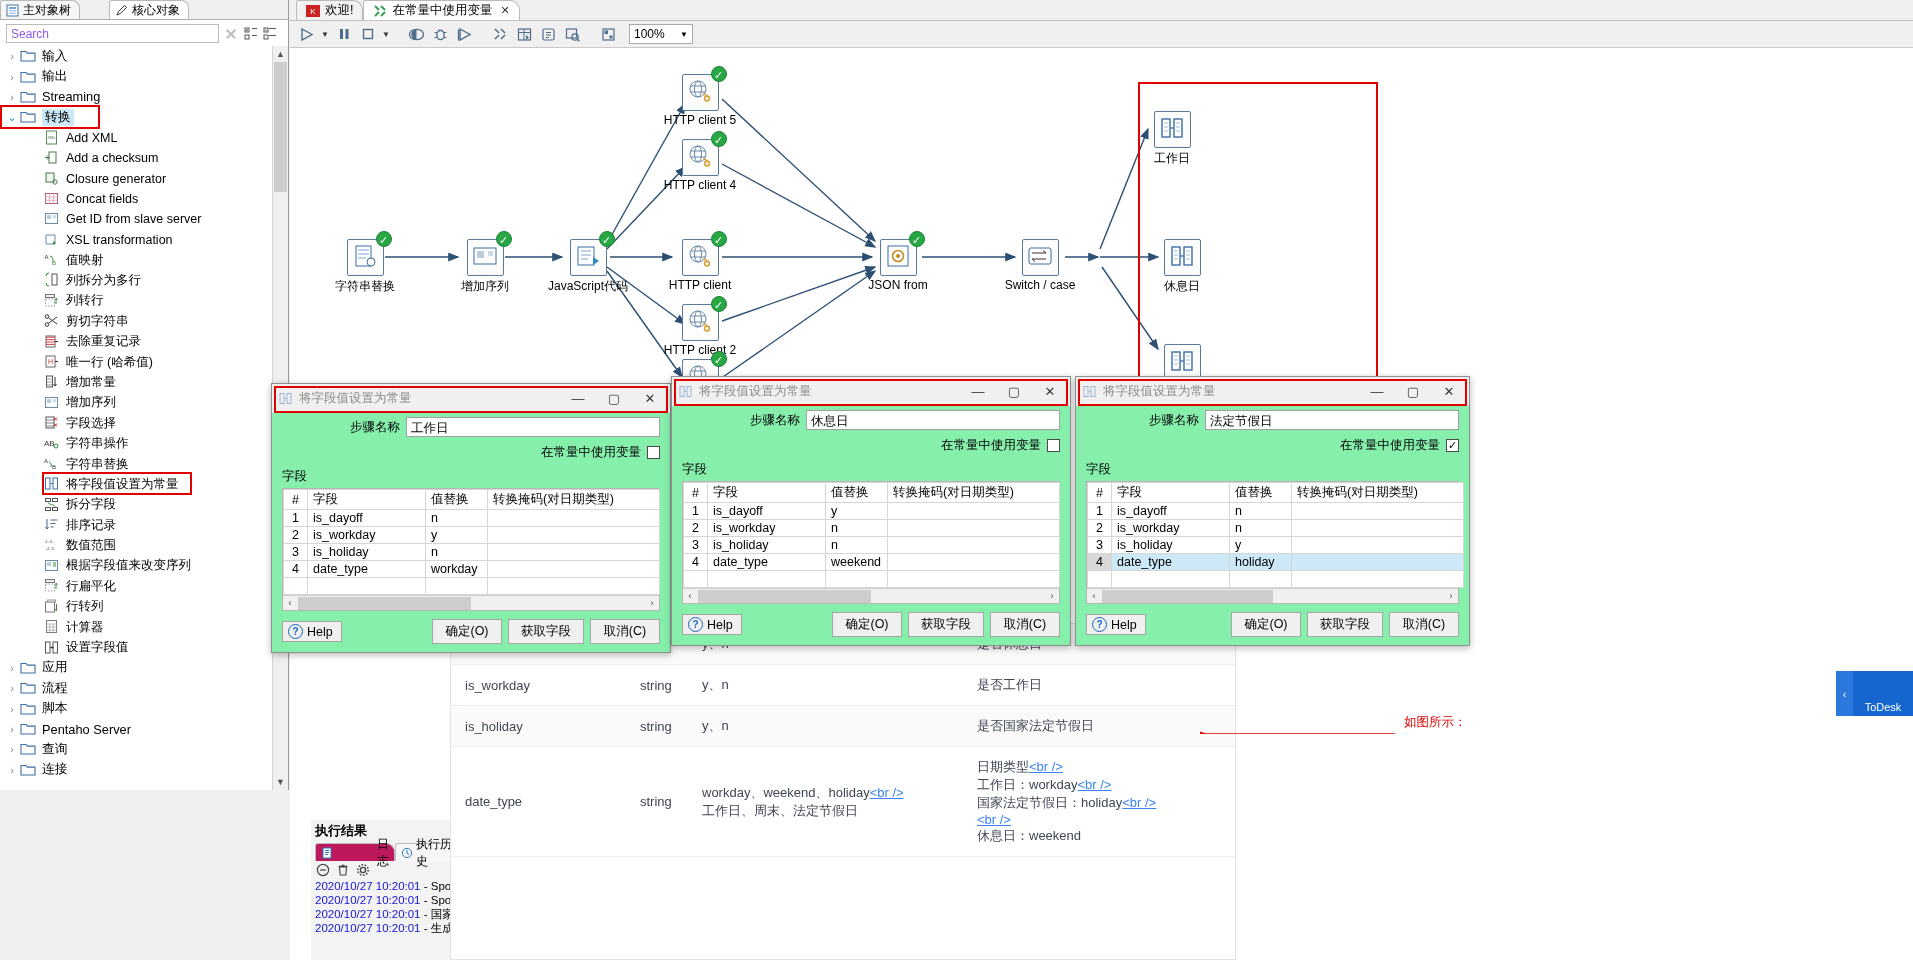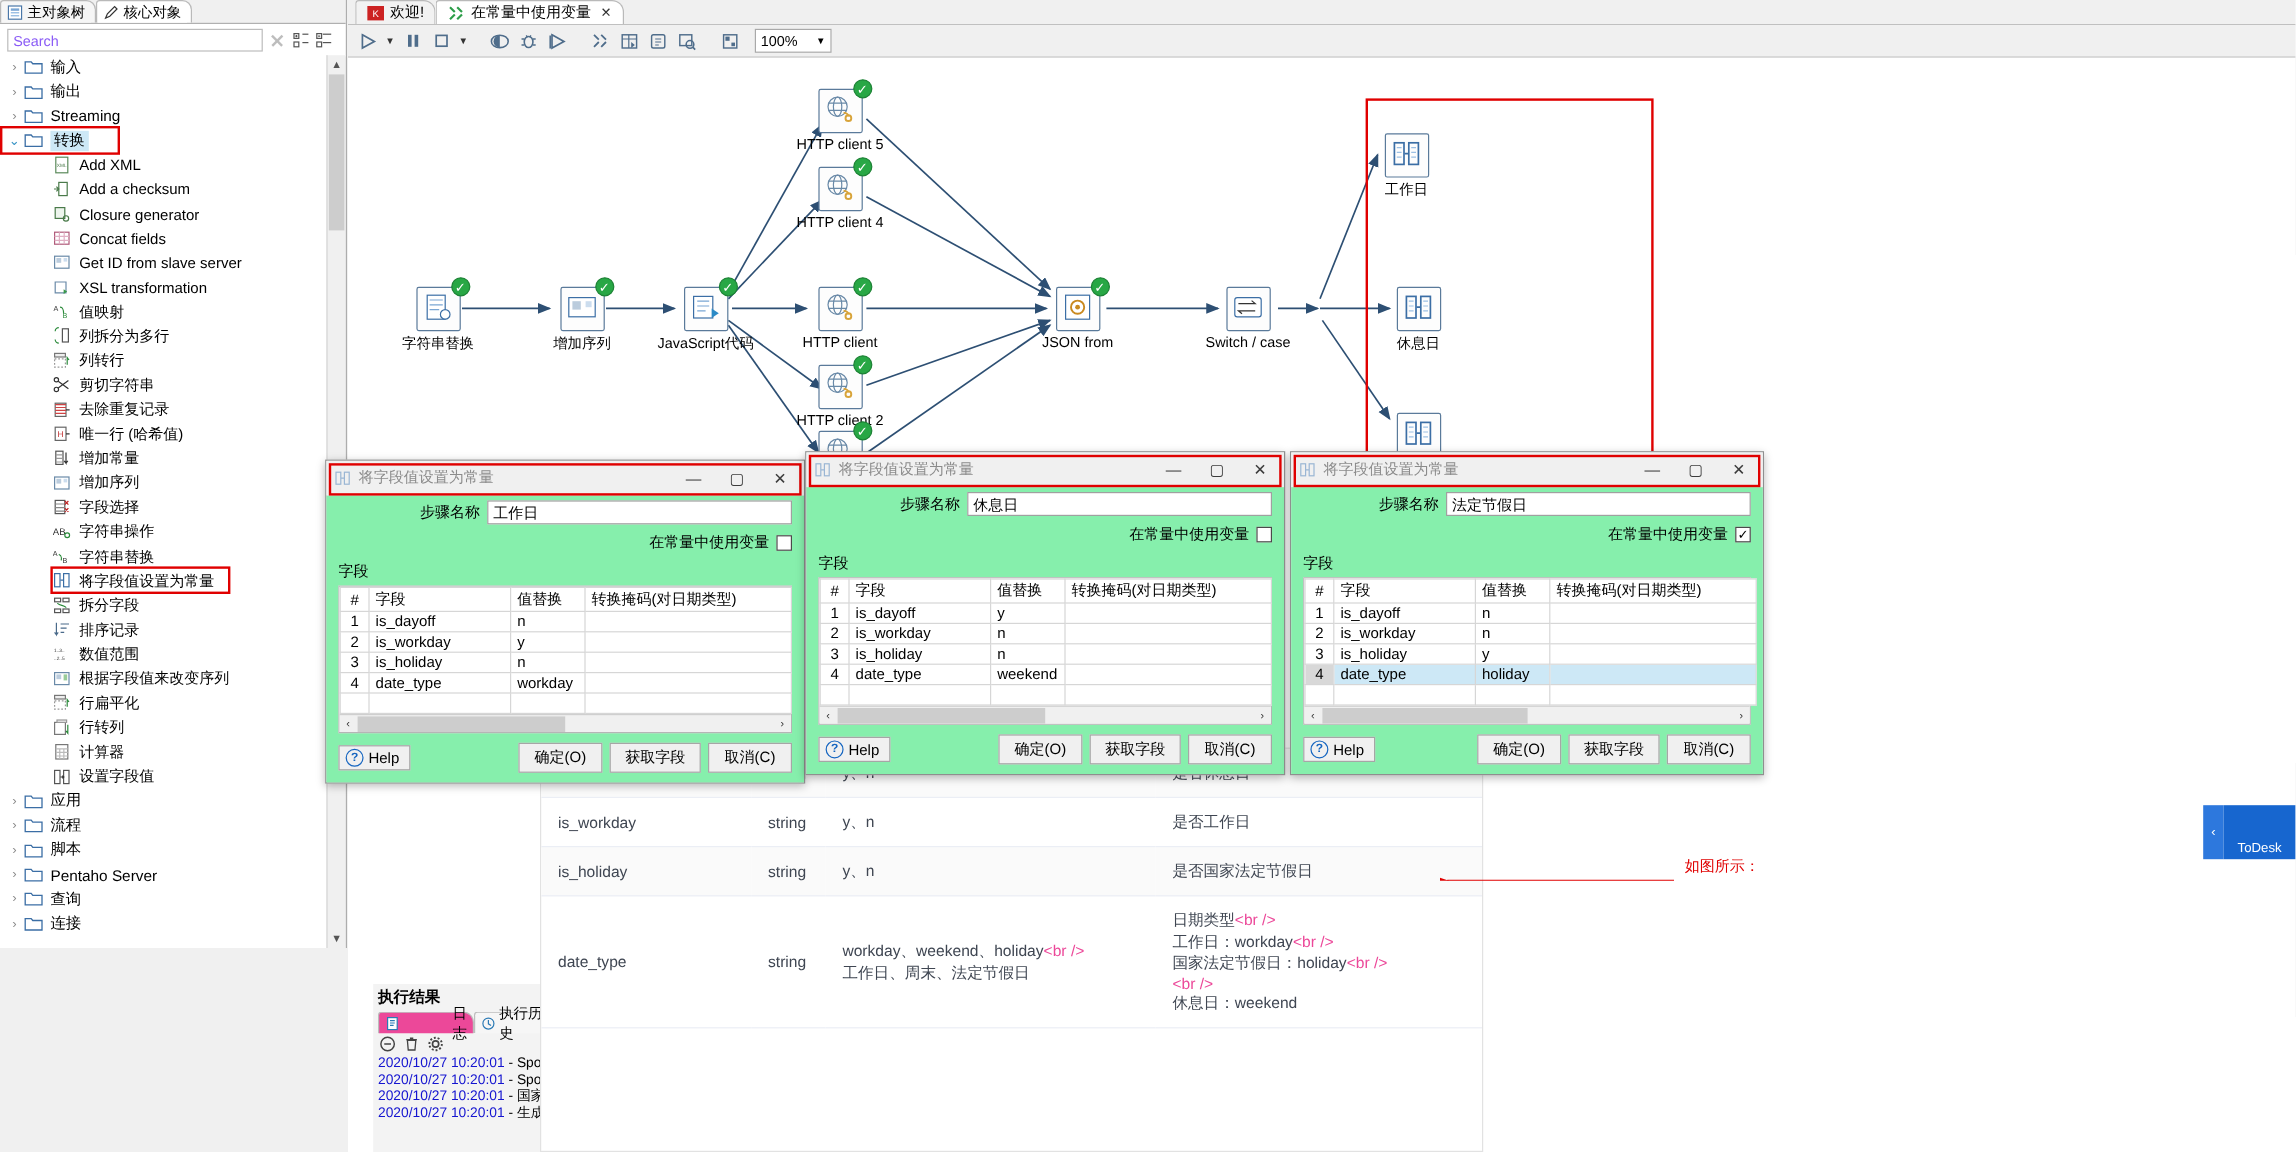--- a/index.html
+++ b/index.html
@@ -6,21 +6,21 @@
   html, body { margin:0; padding:0; }
   body {
     width:1913px; height:960px; overflow:hidden;
     font-family:"Liberation Sans","DejaVu Sans",sans-serif;
     font-size:12px; color:#000; background:#f0f0f0;
     position:relative;
   }
 
   
   #left-panel { position:absolute; left:0; top:0; width:289px; height:790px; background:#fff; border-right:1px solid #9a9a9a; }
-  .tabbar { height:20px; background:#f0f0f0; display:flex; align-items:flex-end; border-bottom:1px solid #b0b0b0; }
+  .tabbar { height:20px; background:#f0f0f0; display:flex; align-items:flex-end; border-bottom:1px solid #b0b0b0;gap:29px; }
   .ltab { height:19px; display:flex; align-items:center; gap:4px; padding:0 8px 0 5px;
           font-size:12px; background:#f6f6f6; border:1px solid #b9b9b9; border-bottom:none;
           border-radius:3px 8px 0 0; position:relative; }
   .ltab.active { background:#ffffff; }
   .ltab .ti { width:13px; height:13px; display:inline-block; }
   .searchrow { display:flex; align-items:center; padding:4px 6px 4px 6px; gap:3px; background:#fff;}
   .searchbox { flex:1; height:19px; border:1px solid #bcbcbc; background:#fff; padding:0 4px; font-size:12px;
                color:#000; line-height:18px; }
   .searchbox.ph { color:#8b5cf6; }
   .clearx { width:18px; height:18px; position:relative; opacity:.35; }
@@ -68,21 +68,21 @@
   .okdot { position:absolute; right:-9px; top:-9px; width:16px; height:16px; border-radius:50%;
            background:#28a745; color:#fff; font-size:11px; line-height:16px; text-align:center; border:1px solid #1d8235;}
   .redrect { position:absolute; border:2px solid #e00000; }
 
   
   #logpanel { position:absolute; left:311px; top:820px; width:192px; height:140px; background:#f3f3f3; }
   #log-title { font-weight:bold; font-size:13px; padding:2px 4px; }
   .logtabs { display:flex; align-items:flex-end; gap:0; height:19px; padding-left:4px;}
   .logtab { display:flex;align-items:center;gap:3px; height:18px; padding:0 5px; font-size:12px;
             background:#f6f6f6;border:1px solid #bdbdbd;border-bottom:none;border-radius:3px 9px 0 0;}
-  .logtab.active{background:#ec4899;gap:44px;}
+  .logtab.active{background:#be185d;gap:44px;}
   .logtools{display:flex;gap:6px;padding:2px 5px;}
   .logline{font-size:11.5px;white-space:nowrap;padding-left:4px;line-height:14px;}
   .logline .ts{color:#1414d0;}
 
   
   .dlg { position:absolute; background:#f0f0f0; border:1px solid #8f8f8f;
          box-shadow:0 2px 7px rgba(0,0,0,.28); }
   .dlg-tb { height:29px; background:#f0f0f0; display:flex; align-items:center; padding:0 2px 0 7px; }
   .dlg-tb .dico { width:14px;height:14px;margin-right:6px;}
   .dlg-title { font-size:12.5px; color:#8b8b8b; flex:1; }
@@ -113,21 +113,21 @@
   .helpico{width:15px;height:15px;border:1.5px solid #1565c0;border-radius:50%;color:#1565c0;font-size:10px;
            display:flex;align-items:center;justify-content:center;font-weight:bold;}
   .dlg-hl { position:absolute; border:2px solid #e00000; pointer-events:none; }
 
   
   #docpop { position:absolute; left:450px; top:623px; width:786px; height:337px; background:#fff;
             border:1px solid #e2e2e2; overflow:hidden; font-size:13px;}
   #docpop table { border-collapse:collapse; width:100%; table-layout:fixed;}
   #docpop td { border-bottom:1px solid #ebeef5; padding:11px 14px; vertical-align:middle; color:#3f4652; }
   #docpop tr.alt td { background:#fafafa; }
-  #docpop .tag { color:#ec4899; }
+  #docpop .tag { color:#3b82f6;text-decoration:underline; }
 
   
   #annot-arrow { position:absolute; left:1200px; top:730px; width:195px; height:4px; }
   #annot-text { position:absolute; left:1404px; top:714px; font-size:12.5px; color:#e00000; }
 
   
   #todesk { position:absolute; right:0; top:671px; width:60px; height:45px; background:#1766cf; color:#fff;
             display:flex; align-items:flex-end; justify-content:center; font-size:11px; padding-bottom:3px;}
   #todesk-tab { position:absolute; right:60px; top:671px; width:17px; height:45px; background:#2d78dd;
             color:#fff; display:flex;align-items:center;justify-content:center;font-size:11px;}

